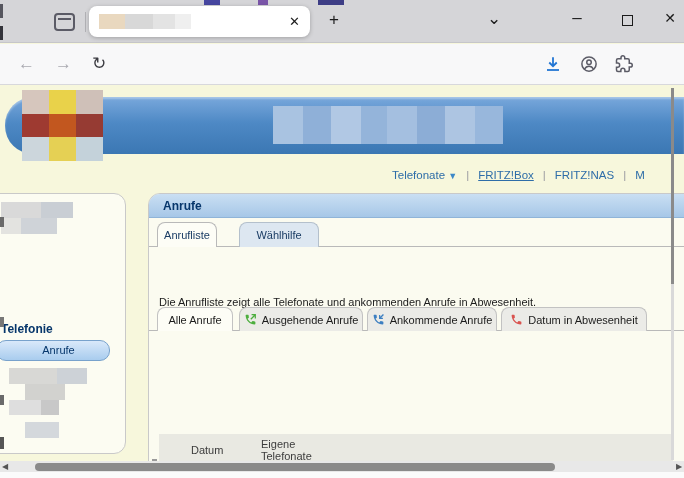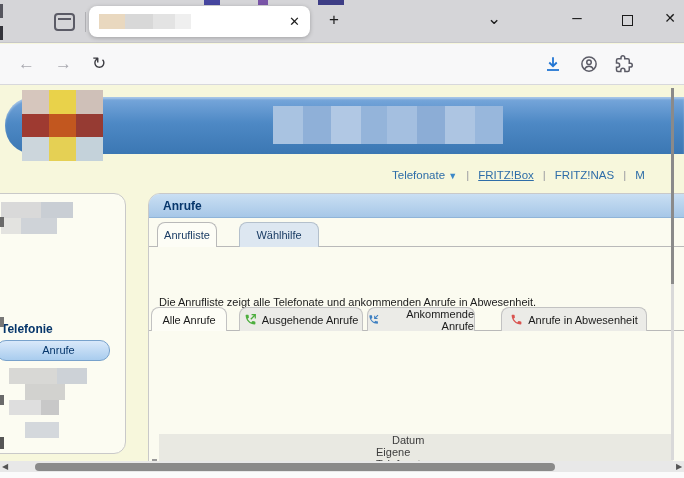--- a/index.html
+++ b/index.html
@@ -76,25 +76,25 @@
   .ptab.off { background:#dde7f1; border-color:#b4c0cc; }
   .intro { position:absolute; left:10px; top:62px; font-size:11px; color:#1b1b1b;margin-top:40px; }
   .chkrow { position:absolute; left:38px; top:84px; display:flex; align-items:center; gap:8px; }
   .chk { width:13px; height:13px; background:#2b6fd4; border-radius:2px; position:relative; }
   .chk::after { content:"✓"; position:absolute; left:2px; top:-1px; color:#fff; font-size:10px; font-weight:bold; }
   .chkrow span { font-size:11px; color:#1b1b1b; }
   .ftab { position:absolute; height:24px; border:1px solid #c2c2c2; border-bottom:none;
           border-radius:8px 8px 0 0; font-size:11px; color:#1b1b1b; display:flex;
           align-items:center; justify-content:center; gap:5px; }
   .ftab.on { background:#fdfdf6; z-index:2; }
-  .ftab.off { background:#ebebe7;text-align:right; }
+  .ftab.off { background:#ebebe7; }
 
   
   .calltable { position:absolute; left:10px; top:240px; width:514px; font-size:11px; color:#3c3c3c; }
-  .thead { display:flex; background:#e9e9e2; height:32px; align-items:center;flex-direction:column; }
+  .thead { display:flex; background:#e9e9e2; height:32px; align-items:center; }
   .trow { display:flex; height:22px; align-items:center; background:#fff; }
   .trow:nth-child(odd) { background:#efefea; }
   .c-icon { width:16px; padding-left:2px; }
   .c-datum { width:80px; padding-left:4px; }
   .c-name { width:144px; padding-left:6px; }
   .c-dev { width:114px; padding-left:6px; }
   .c-own { width:92px; padding-left:6px; }
   .c-dur { width:62px; text-align:right; padding-right:6px; }
   .thead .c-datum { padding-left:16px; }
   .thead .c-dur { text-align:center; line-height:13px; padding-right:2px; }
@@ -254,42 +254,42 @@
       <div class="abs panelhead">Anrufe</div>
 
       <div class="tabline" style="top:52px;"></div>
       <div class="ptab on" style="left:8px; top:28px; width:60px;">Anrufliste</div>
       <div class="ptab off" style="left:90px;top:28px; width:80px;">Wählhilfe</div>
 
       <div class="intro">Die Anrufliste zeigt alle Telefonate und ankommenden Anrufe in Abwesenheit.</div>
 
 
       <div class="tabline" style="top:136px;"></div>
-      <div class="ftab on" style="left:2px;  top:113px; width:76px;">
+      <div class="ftab on" style="left:8px;  top:113px; width:76px;">
         <span>Alle Anrufe</span>
       </div>
       <div class="ftab off" style="left:90px; top:113px; width:124px;">
         <svg width="13" height="13" viewBox="0 0 24 24" fill="#4cae3e">
           <path d="M6.62 10.79c1.44 2.83 3.76 5.14 6.59 6.59l2.2-2.21c.27-.27.67-.36 1.02-.24 1.12.37 2.33.57 3.57.57.55 0 1 .45 1 1V20c0 .55-.45 1-1 1-9.39 0-17-7.61-17-17 0-.55.45-1 1-1h3.5c.55 0 1 .45 1 1 0 1.25.2 2.45.57 3.57.11.35.03.74-.25 1.02l-2.2 2.2z"></path>
           <path d="M14 2h8v8h-2.2V5.9l-6.4 6.4-1.7-1.7 6.4-6.4H14z"></path>
         </svg>
         <span>Ausgehende Anrufe</span>
       </div>
-      <div class="ftab off" style="left:218px;top:113px; width:108px;">
+      <div class="ftab off" style="left:218px;top:113px; width:130px;">
         <svg width="13" height="13" viewBox="0 0 24 24" fill="#3d7fc1">
           <path d="M6.62 10.79c1.44 2.83 3.76 5.14 6.59 6.59l2.2-2.21c.27-.27.67-.36 1.02-.24 1.12.37 2.33.57 3.57.57.55 0 1 .45 1 1V20c0 .55-.45 1-1 1-9.39 0-17-7.61-17-17 0-.55.45-1 1-1h3.5c.55 0 1 .45 1 1 0 1.25.2 2.45.57 3.57.11.35.03.74-.25 1.02l-2.2 2.2z"></path>
           <path d="M22 3.7 20.3 2l-5.1 5.1V3.9H13v7.1h7.1v-2.2h-3.2z"></path>
         </svg>
         <span>Ankommende Anrufe</span>
       </div>
       <div class="ftab off" style="left:352px;top:113px; width:146px;">
         <svg width="13" height="13" viewBox="0 0 24 24" fill="#d9534f">
           <path d="M6.62 10.79c1.44 2.83 3.76 5.14 6.59 6.59l2.2-2.21c.27-.27.67-.36 1.02-.24 1.12.37 2.33.57 3.57.57.55 0 1 .45 1 1V20c0 .55-.45 1-1 1-9.39 0-17-7.61-17-17 0-.55.45-1 1-1h3.5c.55 0 1 .45 1 1 0 1.25.2 2.45.57 3.57.11.35.03.74-.25 1.02l-2.2 2.2z"></path>
         </svg>
-        <span>Anrufe in Abwesenheit</span>
+        <span>Datum in Abwesenheit</span>
       </div>
 
       <div class="sortdash"></div>
 
       <div class="calltable">
         <div class="thead">
           <div class="c-icon"></div>
           <div class="c-datum">Datum</div>
           <div class="c-own">Eigene Telefonate</div>
         </div>

